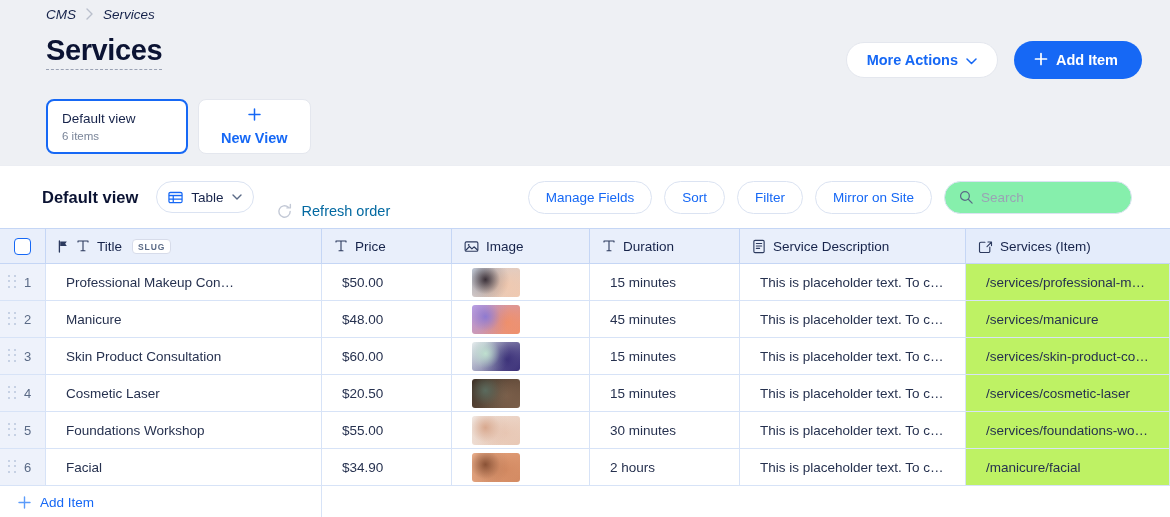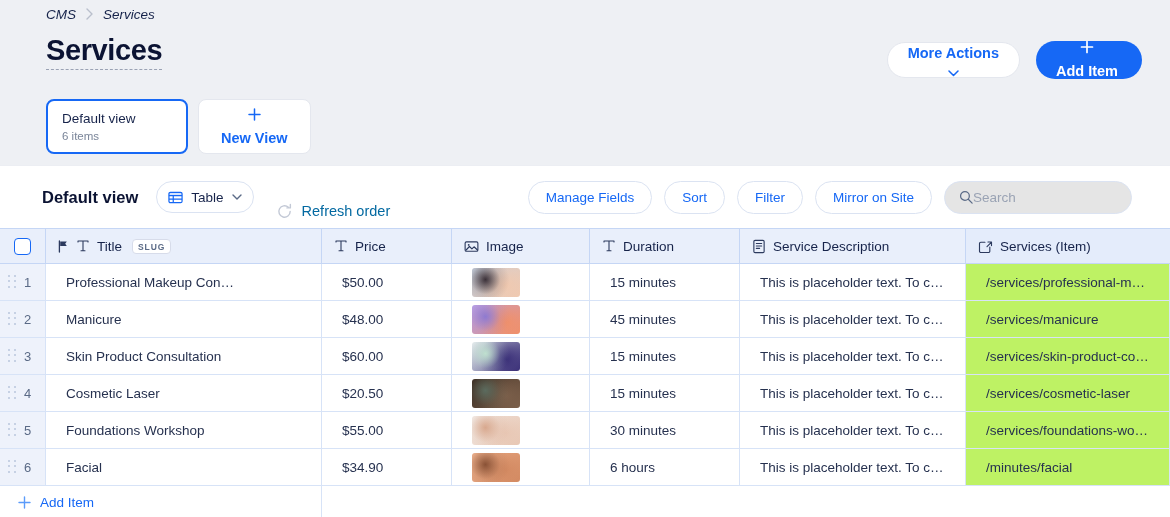--- a/index.html
+++ b/index.html
@@ -33,21 +33,21 @@
     font-size: 29px; font-weight: bold; letter-spacing: -0.4px;
     color: #0b1333; line-height: 1.05;
     border-bottom: 1.5px dashed #9aa2b4;
     padding-bottom: 4px; display: inline-block;
   }
   .title-actions { display: flex; align-items: center; gap: 16px; padding-top: 6px; }
 
   .btn {
     border-radius: 999px; font-size: 14.5px; font-weight: bold;
     display: inline-flex; align-items: center; justify-content: center;
-    gap: 8px; cursor: pointer; white-space: nowrap; flex-direction: column;
+    gap: 8px; cursor: pointer; white-space: nowrap;
   }
   .btn-more {
     background: #fff; color: #1668f5; border: 1px solid #e4e7ee;
     height: 36px; padding: 0 20px;
   }
   .btn-more .chev { font-size: 10px; font-weight: normal; transform: translateY(1px); }
   .btn-add {
     background: #1668f5; color: #fff; border: none;
     height: 38px; padding: 0 24px 0 20px;
   }
@@ -85,22 +85,22 @@
   .pill.table-pill { padding: 0 11px 0 11px; gap: 8px; }
   .pill.table-pill .lbl { color: #16234a; }
   .pill.table-pill .chev { color: #5a6a86; font-size: 10px; }
   .refresh {
     display: inline-flex; align-items: center; gap: 9px;
     color: #0369a1; font-size: 14.5px; margin-left: 22px; cursor: default; margin-top: 28px;
   }
   .tb-right { margin-left: auto; display: flex; align-items: center; gap: 12px; }
   .pill.act { font-weight: normal; padding: 0 17px; height: 33px; }
   .search-pill {
-    border: 1px solid #dbe3f2; border-radius: 999px; background: #e5e5e5;
-    height: 33px; width: 188px; display: flex; align-items: center; 
+    border: 1px solid #dbe3f2; border-radius: 999px; background: #86efac;
+    height: 33px; width: 188px; display: flex; align-items: center; gap: 8px;
     padding: 0 14px;
   }
   .search-pill input {
     border: none; outline: none; font-size: 13.5px; width: 100%;
     font-family: "Liberation Sans", sans-serif; color: #16234a; background: transparent;
   }
   .search-pill input::placeholder { color: #9aa3b4; }
 
   
   .grid { background: #fff; position: relative; }
@@ -510,27 +510,27 @@
         <div class="cell" style="width:276px">
           <span class="txt">Facial</span>
         </div>
         <div class="cell" style="width:130px">
           <span class="txt">$34.90</span>
         </div>
         <div class="cell" style="width:138px">
           <span class="thumb" style="background:radial-gradient(circle at 28% 40%, #8a5236 0%, #8a523622 38%, transparent 62%),radial-gradient(circle at 72% 60%, #d38a62 0%, #d38a6255 42%, transparent 70%),linear-gradient(135deg, #f2b692, #d38a62)"></span>
         </div>
         <div class="cell" style="width:150px">
-          <span class="txt">6 hours</span>
+          <span class="txt">2 hours</span>
         </div>
         <div class="cell" style="width:226px">
           <span class="txt">This is placeholder text. To c…</span>
         </div>
         <div class="cell ref" style="flex:1">
-          <span class="txt">/minutes/facial</span>
+          <span class="txt">/manicure/facial</span>
         </div>
       </div>
     </div>
 
   <div class="addrow">
     <div class="a-left">
       <span class="plus ico">
         <svg width="13" height="13" viewBox="0 0 13 13">
             <path d="M6.5 1v11M1 6.5h11" stroke="#5b9bfa" stroke-width="1.4" stroke-linecap="round"></path>
           </svg>

